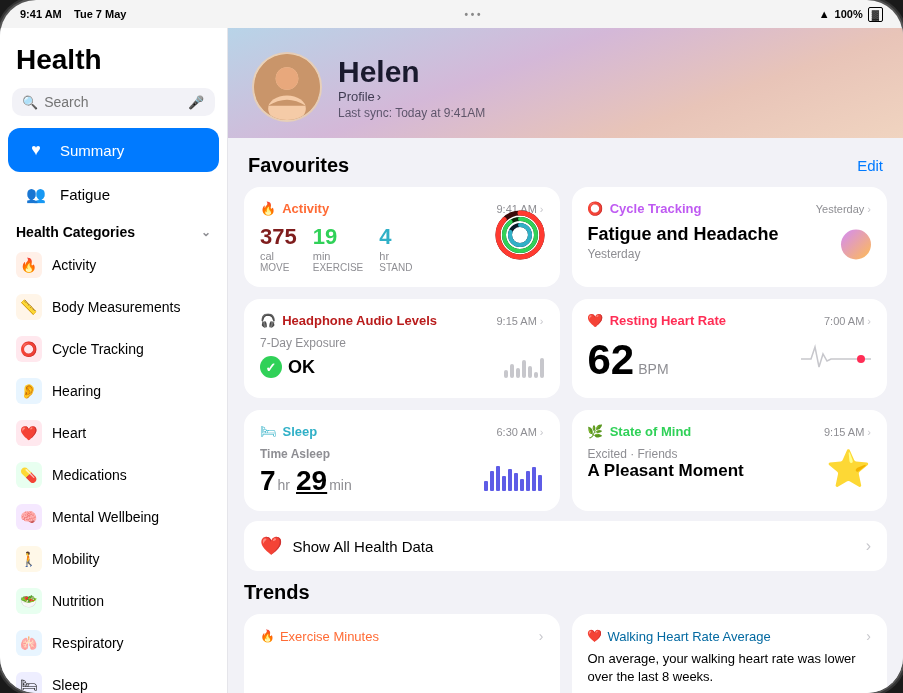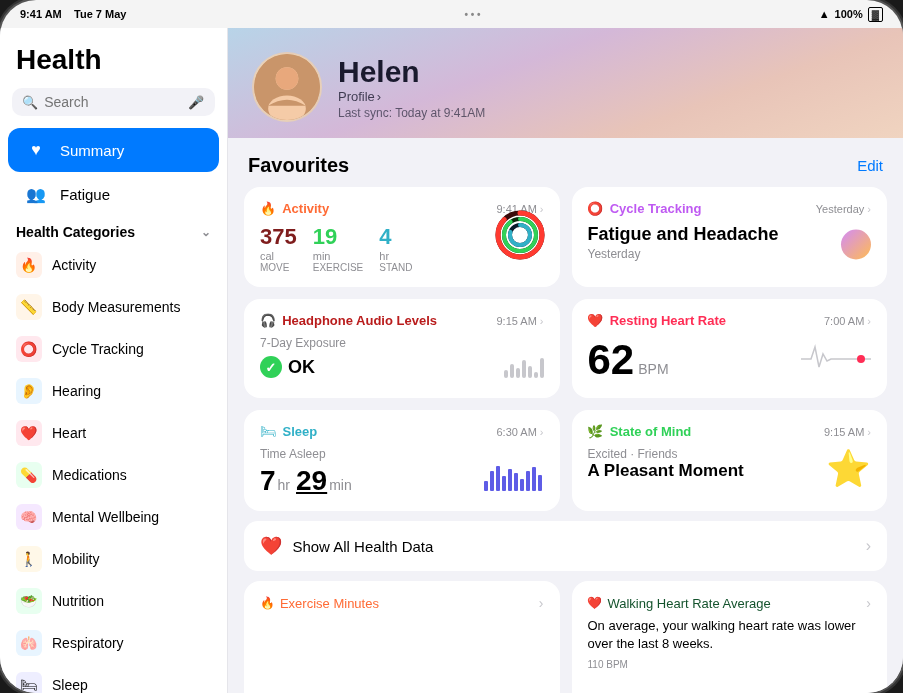--- a/index.html
+++ b/index.html
@@ -378,21 +378,21 @@
     .trend-header {
       display: flex;
       justify-content: space-between;
       align-items: center;
     }
     .trend-title {
       font-size: 13px;
       font-weight: 400;
       color: #ff6b35;
     }
-    .trend-title.pink { color: #14532d; }
+    .trend-title.pink { color: #0369a1; }
     .trend-desc {
       font-size: 13px;
       color: #000;
       margin: 6px 0;
       line-height: 1.4;
     }
     .line-chart-area {
       position: relative;
       height: 55px;
     }
@@ -643,21 +643,21 @@
             <div class="card-header">
               <div class="card-title-group">
                 <span style="color:#30b0c7;font-size:13px;">🛏</span>
                 <span class="card-title sleep-title">Sleep</span>
               </div>
               <div class="time-label">
                 <span class="card-time">6:30 AM</span>
                 <span class="card-arrow">›</span>
               </div>
             </div>
-            <div style="font-size:12px;color:#8e8e93;">Time Asleep</div>
+            <div style="font-size:12px;color:#8e8e93;font-weight:bold;">Time Asleep</div>
             <div style="display:flex;align-items:baseline;gap:2px;margin-top:4px;">
               <span style="font-size:28px;font-weight:700;color:#000;">7</span>
               <span style="font-size:14px;color:#8e8e93;">hr</span>
               <span style="font-size:28px;font-weight:700;color:#000;margin-left:4px;text-decoration:underline;">29</span>
               <span style="font-size:14px;color:#8e8e93;">min</span>
             </div>
             <div class="sleep-bars">
               <svg width="60" height="30" viewBox="0 0 60 30">
                 <rect x="0" y="20" width="4" height="10" fill="#5e5ce6" rx="1"></rect>
                 <rect x="6" y="10" width="4" height="20" fill="#5e5ce6" rx="1"></rect>
@@ -693,20 +693,21 @@
 
         </div>
 
         <div class="show-all-row">
           <span class="show-all-icon">❤️</span>
           <span class="show-all-text">Show All Health Data</span>
           <span style="color:#c7c7cc;font-size:16px;">›</span>
         </div>
 
         <div class="trends-section">
+          <div class="trends-title">Trends</div>
           <div class="trends-grid">
 
             <div class="trend-card">
               <div class="trend-header">
                 <div style="display:flex;align-items:center;gap:5px;">
                   <span style="font-size:12px;">🔥</span>
                   <span class="trend-title">Exercise Minutes</span>
                 </div>
                 <span style="color:#c7c7cc;font-size:14px;">›</span>
               </div>

